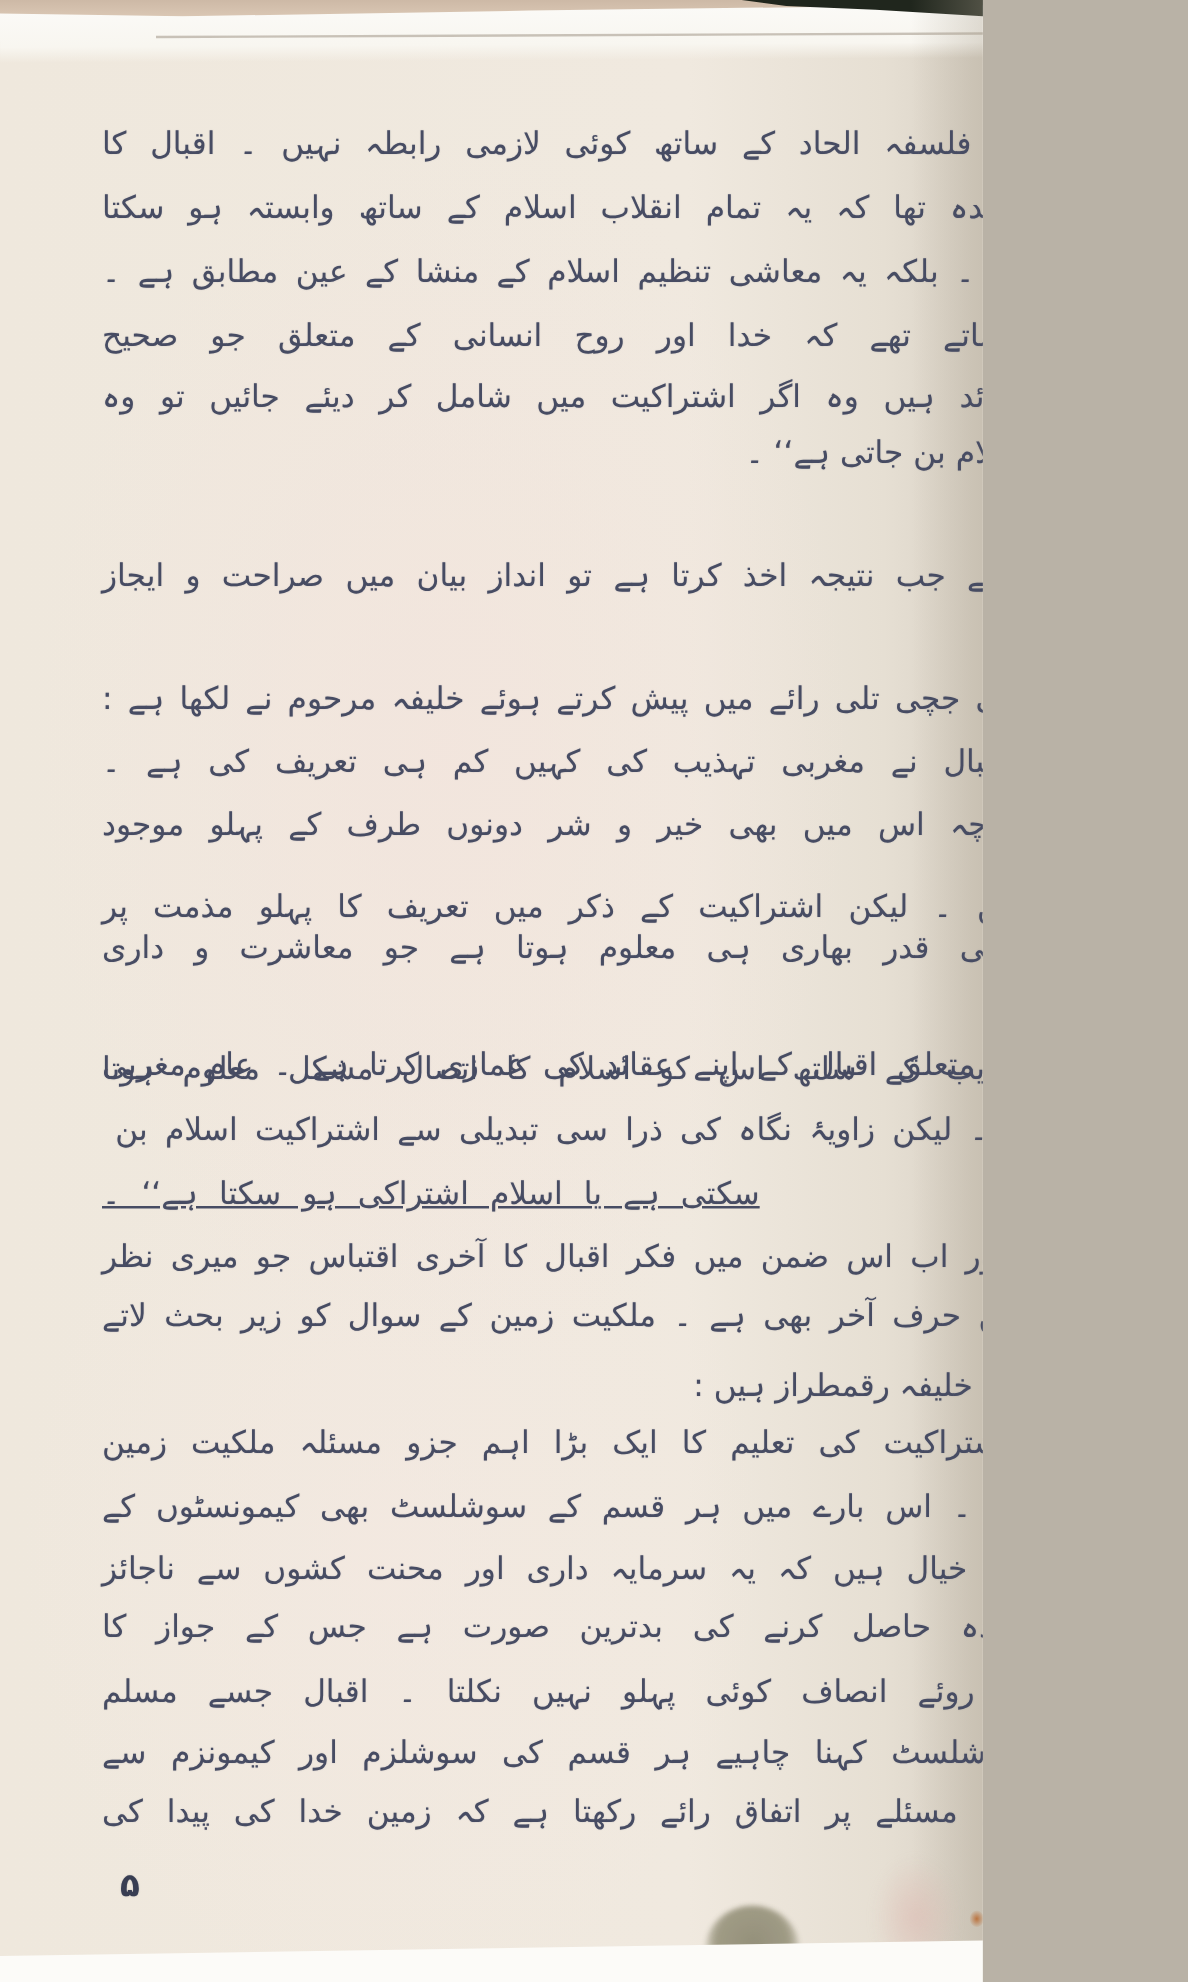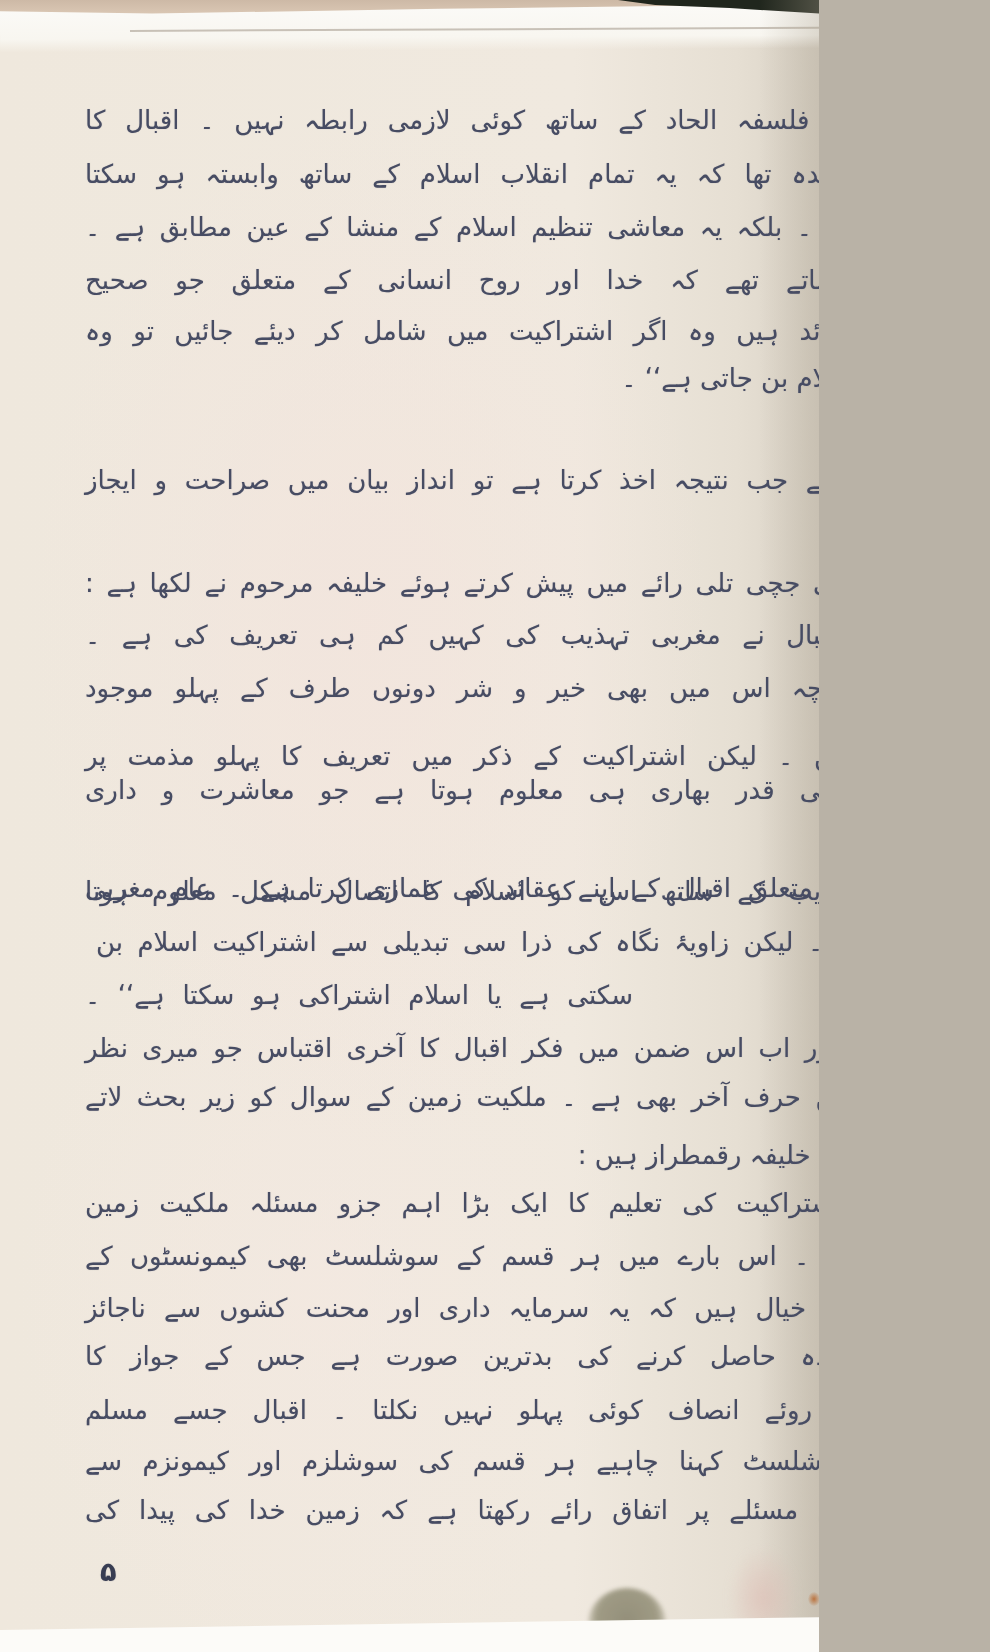--- a/index.html
+++ b/index.html
@@ -38,21 +38,21 @@
   .line{
     position:absolute;left:85px;width:772px;height:46px;
     direction:rtl;unicode-bidi:plaintext;
     font-size:26px;line-height:44px;
     color:#474c63;
     text-shadow:0 0 1px rgba(71,76,99,.35);
     text-align:justify;text-align-last:justify;text-justify:inter-word;
     white-space:nowrap;
   }
   .line.short-right{text-align:right;text-align-last:right;}
-  .line.short-left{text-align:right;text-align-last:justify;}
+  .line.short-left{text-align:right;text-align-last:justify;text-decoration:underline;}
   .pageno{
     position:absolute;left:100px;top:1556px;width:40px;height:36px;
     color:#383d52;font-size:27px;font-weight:bold;text-align:left;
     text-shadow:0 0 1px rgba(56,61,82,.5);
   }
   
   .stain{position:absolute;border-radius:50%;}
   .stain-olive-a{left:588px;top:1588px;width:78px;height:70px;
     background:radial-gradient(ellipse at 50% 45%,#85816a 0%,#928e76 55%,rgba(146,142,118,0) 78%);
     filter:blur(2px);opacity:.85;}

